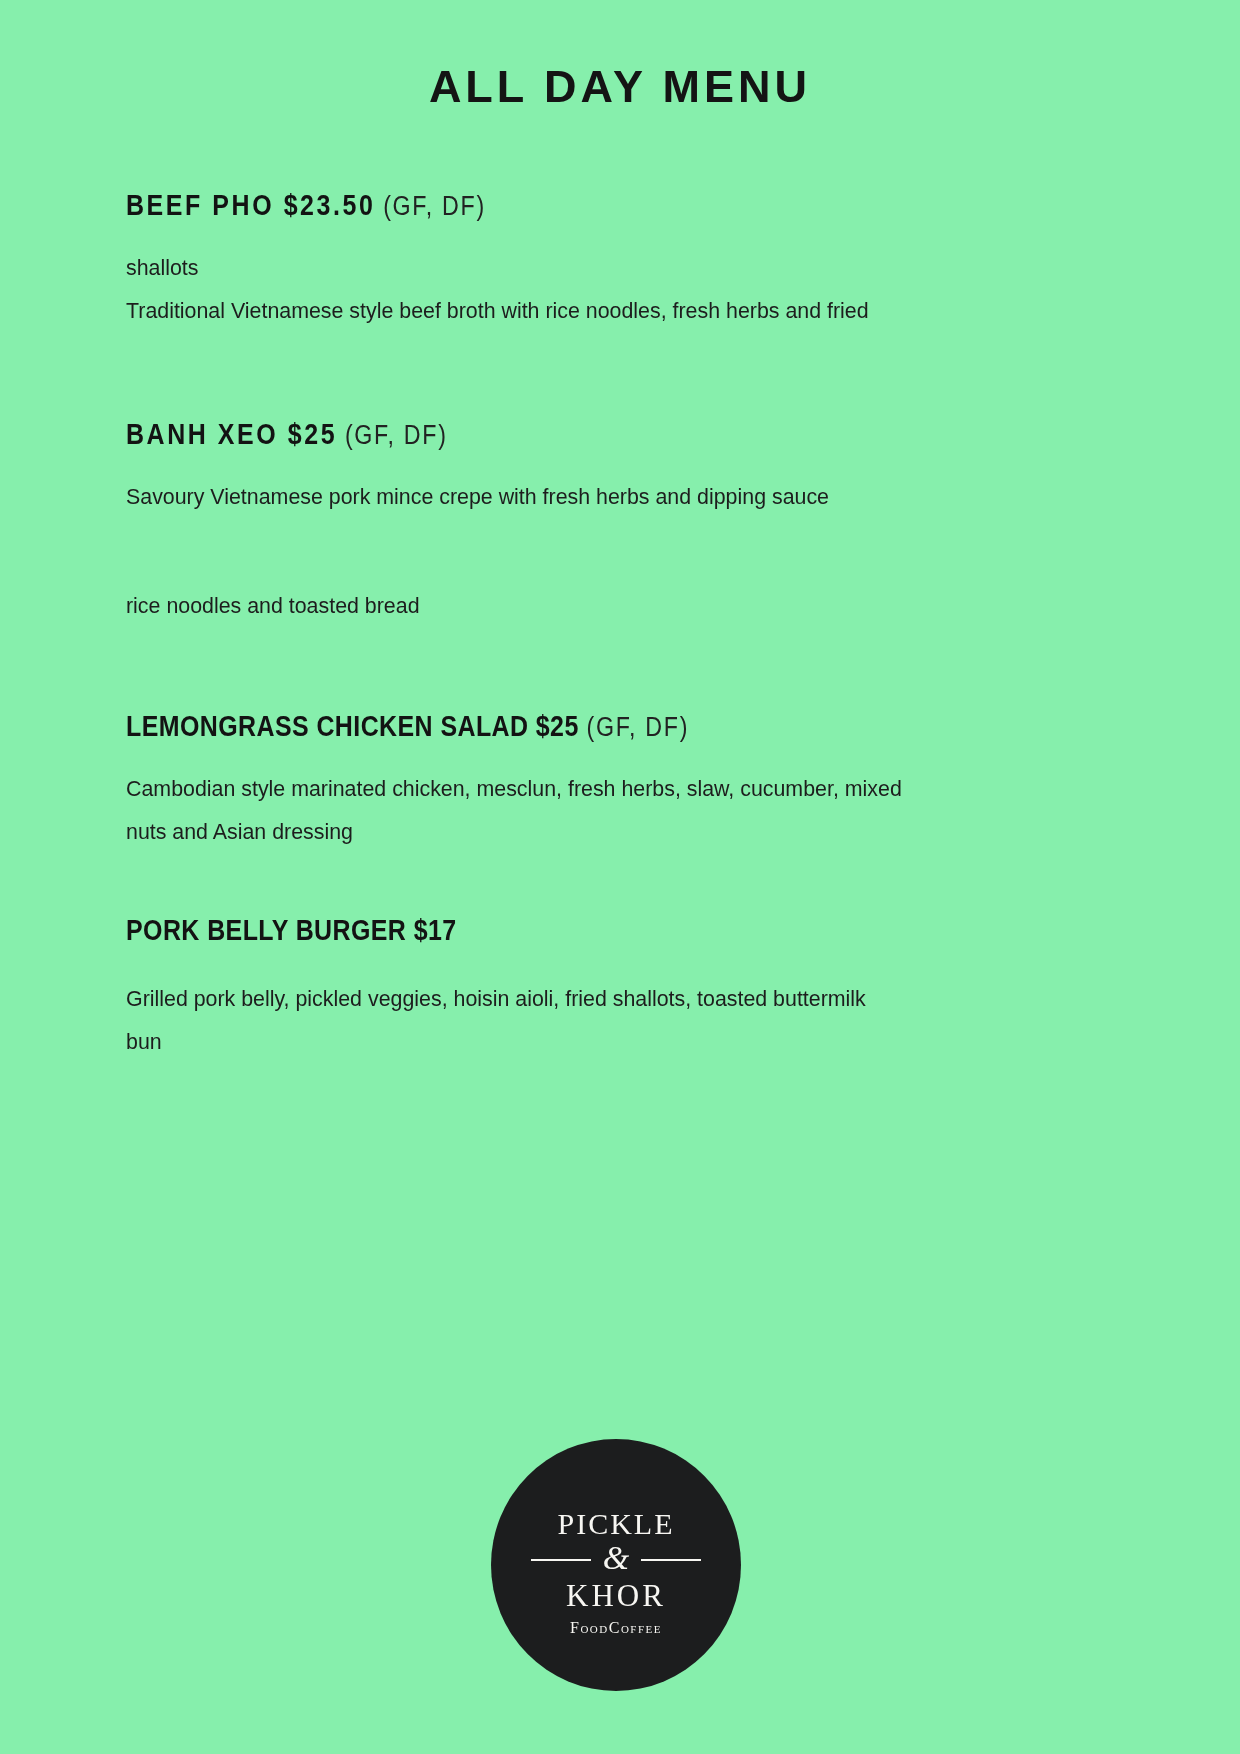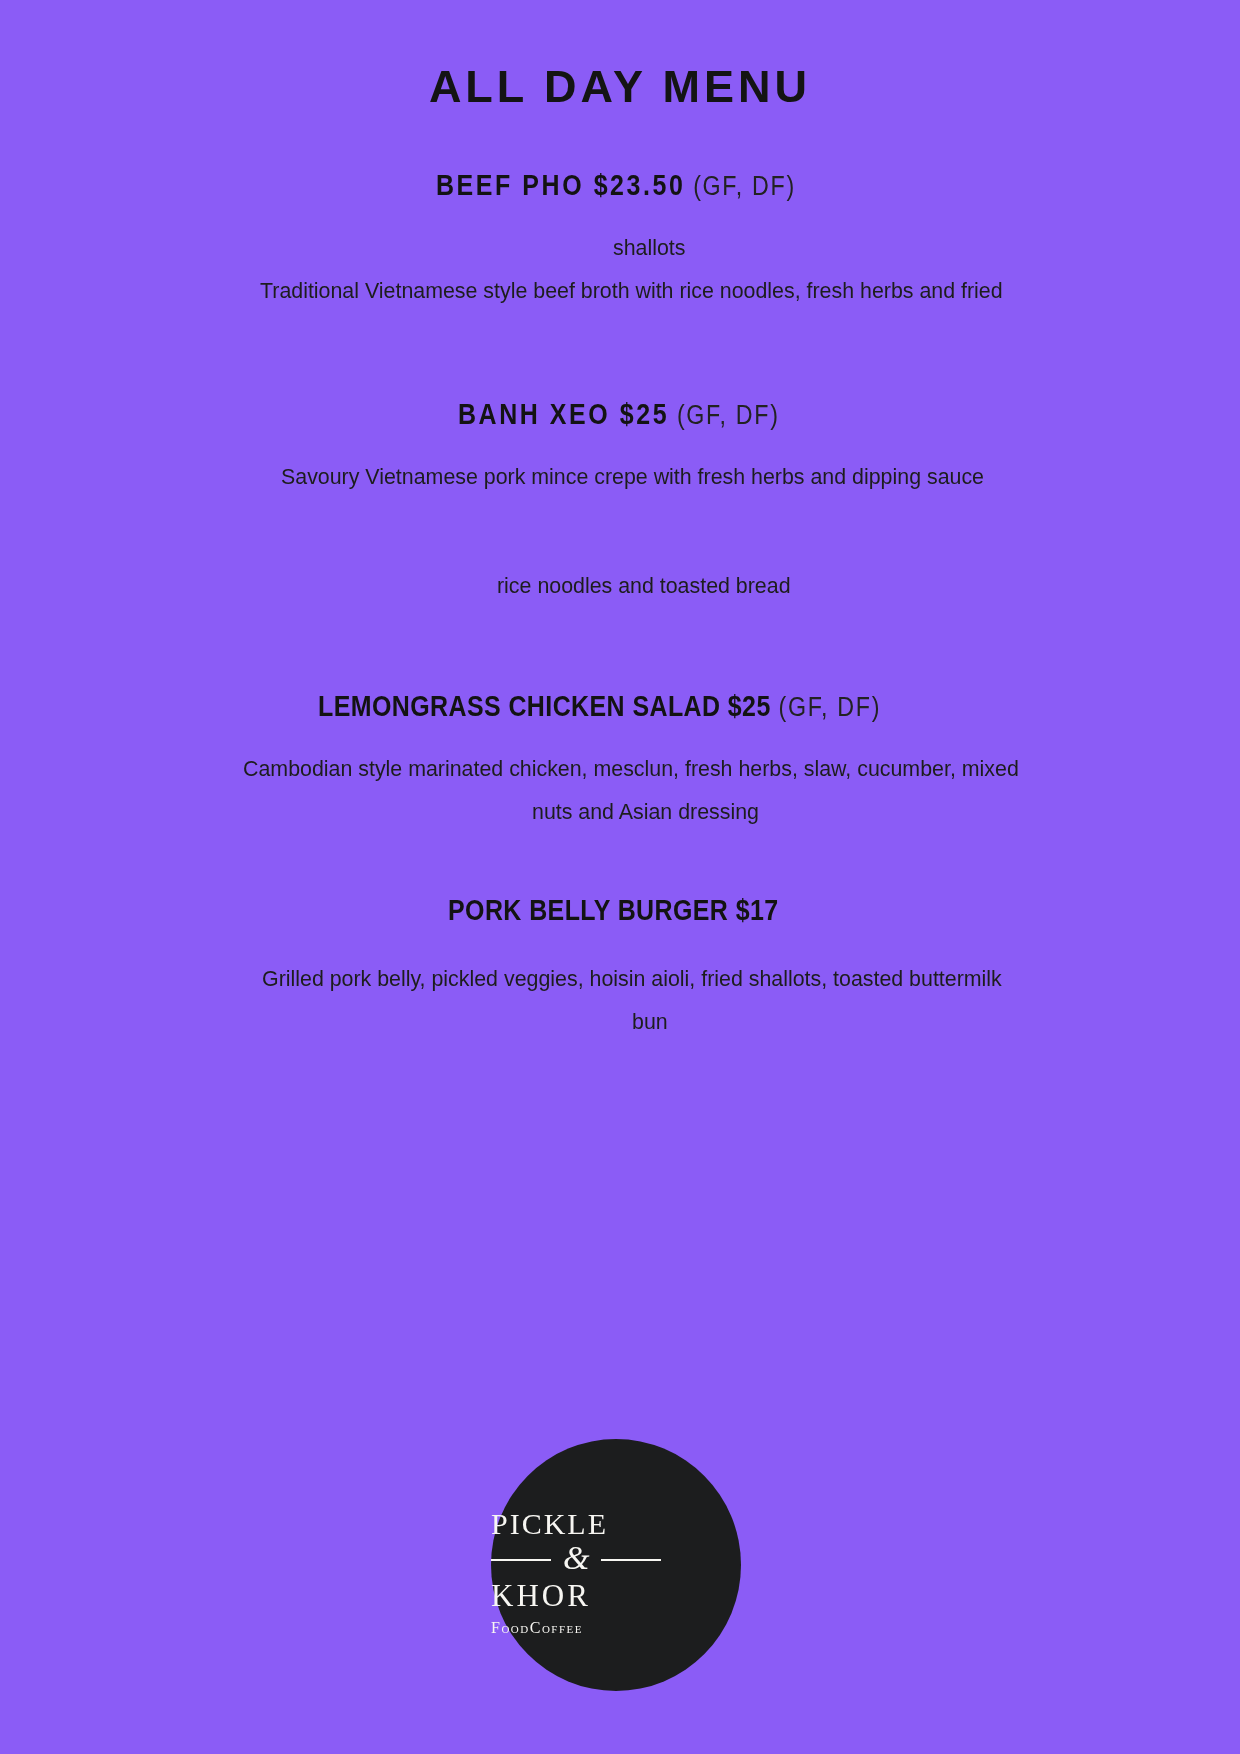--- a/index.html
+++ b/index.html
@@ -1,21 +1,21 @@
 <!DOCTYPE html>
 <html><head>
 <meta charset="utf-8">
 <style>
   * { margin:0; padding:0; box-sizing:border-box; }
   html,body { background:#ffffff; }
   .page {
     position:relative;
     width:1240px;
     height:1754px;
-    background:#8b5cf6;
+    background:#86efac;
     overflow:hidden;
     font-family:"Liberation Sans", sans-serif;
     color:#1d1d1d;
   }
 
   
   .header { padding-top:64px; text-align:center; }
   .menu-title {
     font-size:45px;
     font-weight:bold;
@@ -26,21 +26,21 @@
   .menu-subtitle {
     margin-top:31px;
     font-size:20px;
     font-weight:bold;
     letter-spacing:2.5px;
     line-height:1;
     color:#1a1a1a;
   }
 
   
-  .items { margin-top:60px; padding-left:126px; padding-right:64px;text-align:center; }
+  .items { margin-top:80px; padding-left:126px; padding-right:64px; }
   .item { margin-bottom:85px; }
   .item.gap-sm  { margin-bottom:66px; }
   .item.gap-md  { margin-bottom:60px; }
   .item.gap-lg  { margin-bottom:82px; }
   .item:last-child { margin-bottom:0; }
 
   .item-heading { line-height:32px; white-space:nowrap; }
   .h-inner {
     display:inline-block;
     transform:scaleX(0.86);
@@ -86,20 +86,21 @@
   .logo-circle {
     position:absolute;
     left:491px;
     top:1439px;
     width:250px;
     height:252px;
     border-radius:50%;
     background:#1c1d1e;
     display:flex;
     flex-direction:column;
+    align-items:center;
     justify-content:center;
     padding-top:14px;
     font-family:"Liberation Serif", serif;
     color:#f7f6f2;
   }
   .logo-top {
     font-size:30px;
     letter-spacing:2px;
     line-height:1;
   }

